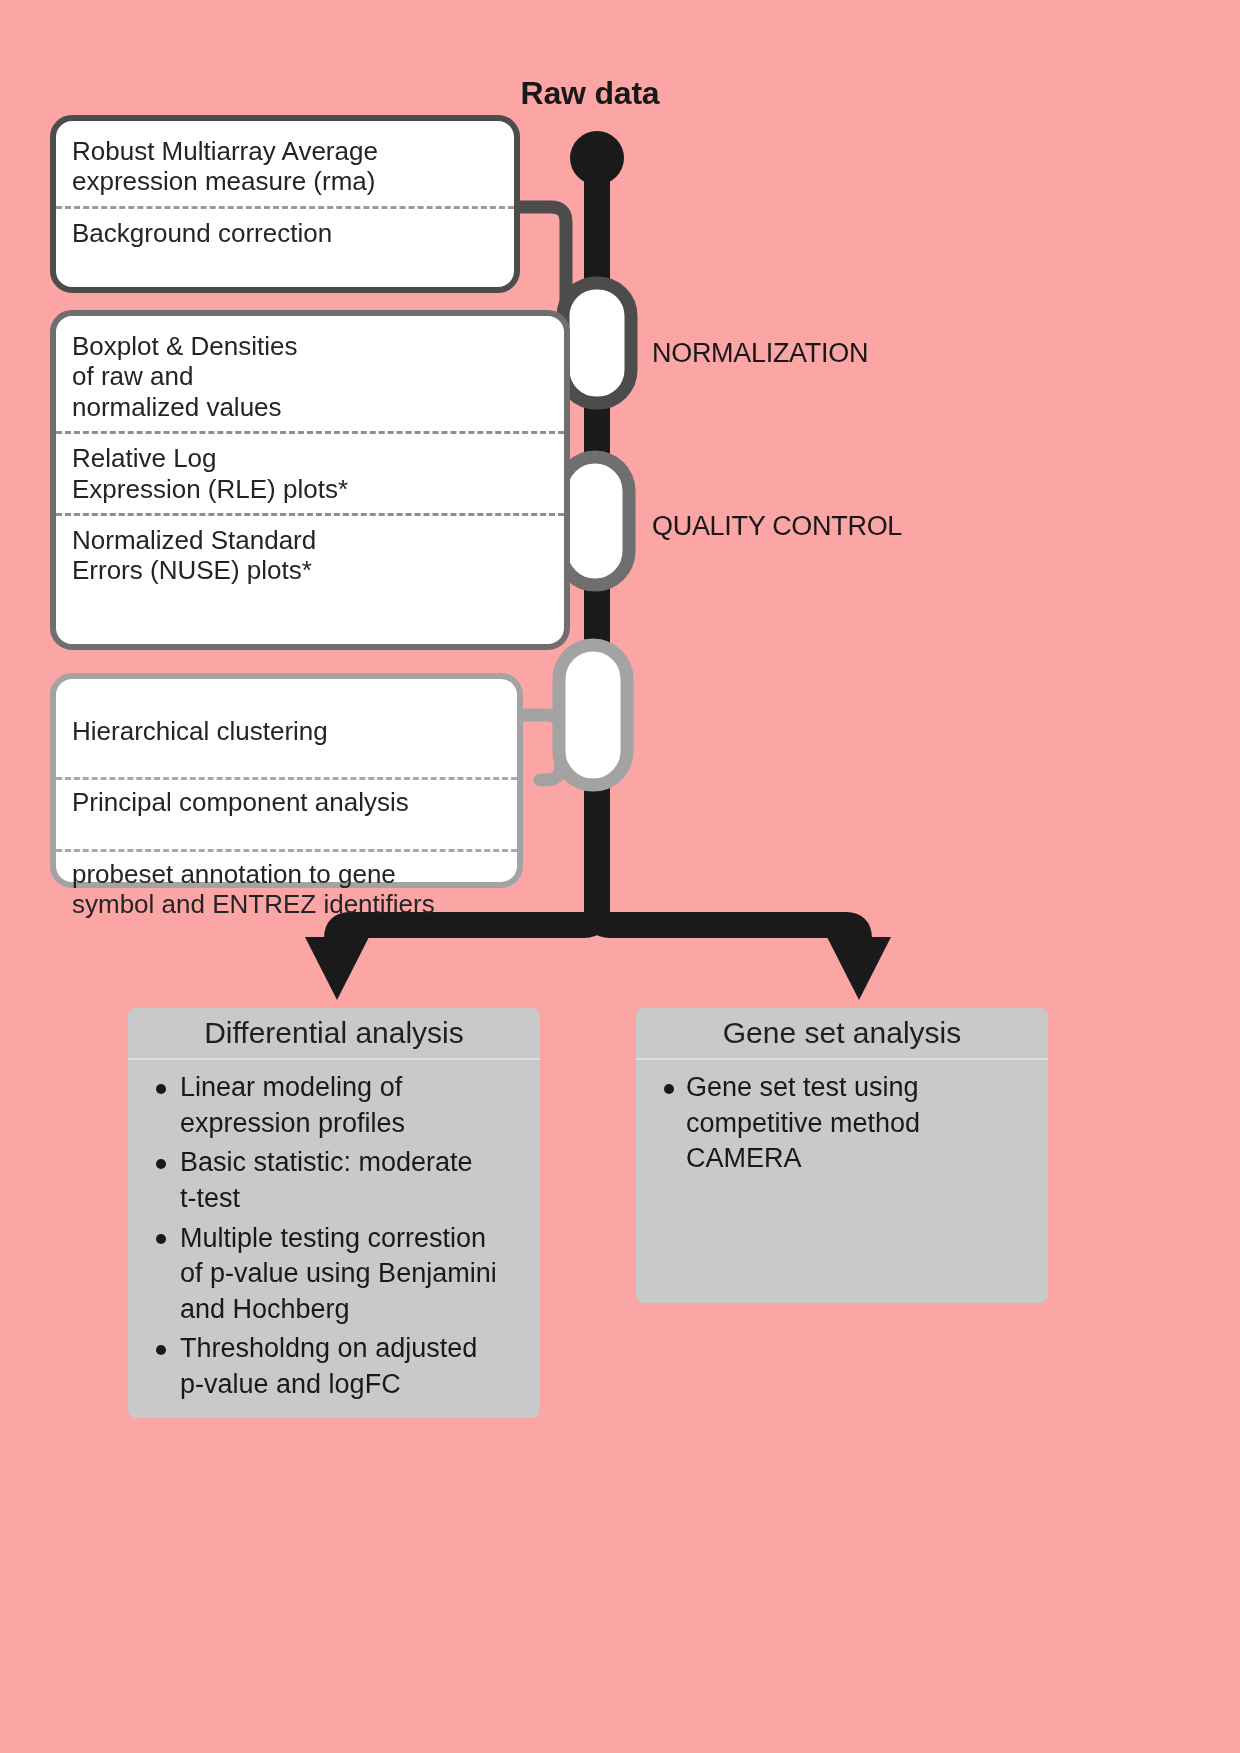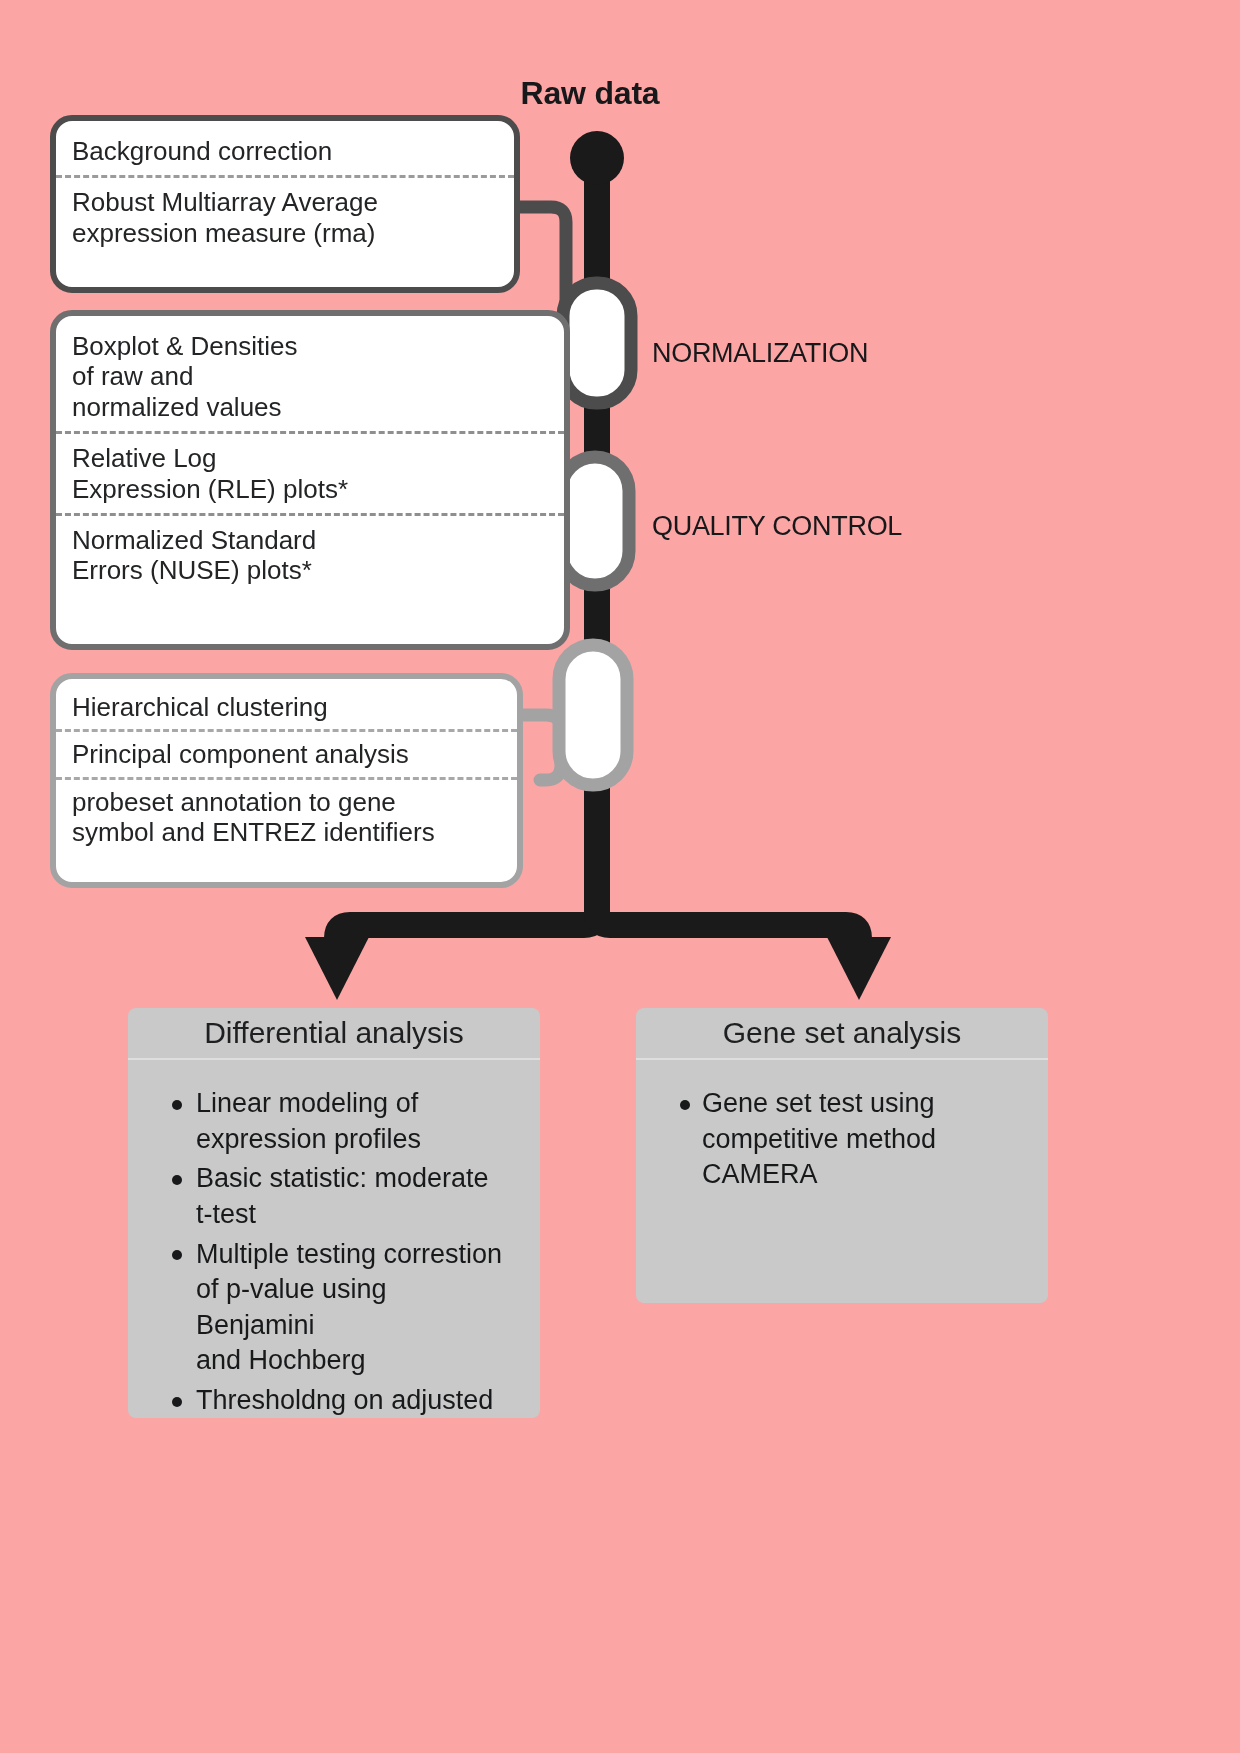--- a/index.html
+++ b/index.html
@@ -84,40 +84,40 @@
     left: 50px; top: 310px; width: 520px; height: 340px;
     border: 6px solid #6f6f6f;
   }
   #box-quality .method-row + .method-row { border-top-color: #8f8f8f; }
 
   #box-exploration {
     left: 50px; top: 673px; width: 473px; height: 215px;
     border: 6px solid #a3a3a3;
   }
   #box-exploration .method-row + .method-row { border-top-color: #a8a8a8; }
-  #box-exploration .method-row { padding-top: 7px; padding-bottom: 7px; }
+  #box-exploration .method-row { padding-top: 7px; padding-bottom: 7px; margin-top: 24px; }
 
   
   .analysis-panel {
     position: absolute;
     box-sizing: border-box;
     background: #c9c9c9;
     border-radius: 8px;
     overflow: hidden;
   }
   .analysis-title {
     text-align: center;
     font-size: 30px;
     color: #1d1f21;
     padding: 8px 6px 9px 6px;
     border-bottom: 2px solid #dedede;
     line-height: 1.1;
   }
   .analysis-list {
-    margin: 16px;
+    margin: 0;
     padding: 10px 14px 16px 22px;
     list-style: none;
   }
   .analysis-list li {
     position: relative;
     font-size: 27px;
     line-height: 1.32;
     color: #17191b;
     padding-left: 30px;
     margin-bottom: 4px;
@@ -181,23 +181,23 @@
     <polygon points="827,937 891,937 859,1000" fill="#1a1a1a"></polygon>
   </svg>
 
   <div class="raw-title">Raw data</div>
 
   <div class="stage-label" id="stage-normalization">NORMALIZATION</div>
   <div class="stage-label" id="stage-quality">QUALITY CONTROL</div>
 
   <div class="method-box" id="box-normalization">
     <div class="rows">
-      <div class="method-row">Background correction</div>
       <div class="method-row">Robust Multiarray Average
 expression measure (rma)</div>
+      <div class="method-row">Background correction</div>
     </div>
   </div>
 
   <div class="method-box" id="box-quality">
     <div class="rows">
       <div class="method-row">Boxplot &amp; Densities
 of raw and
 normalized values</div>
       <div class="method-row">Relative Log
 Expression (RLE) plots*</div>

